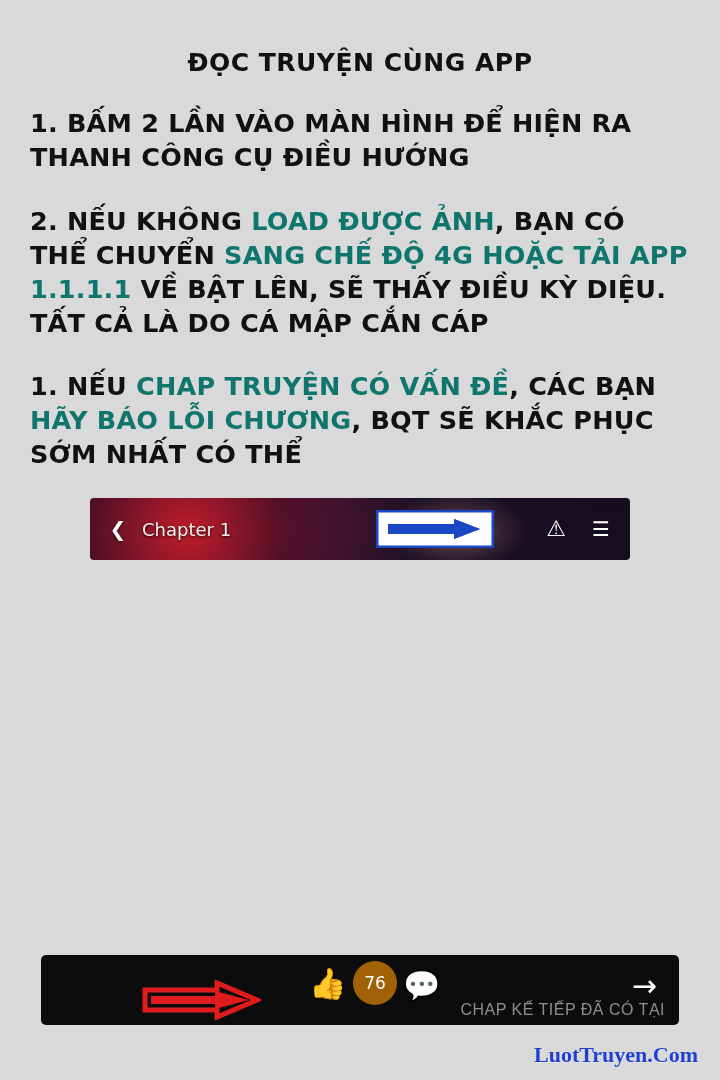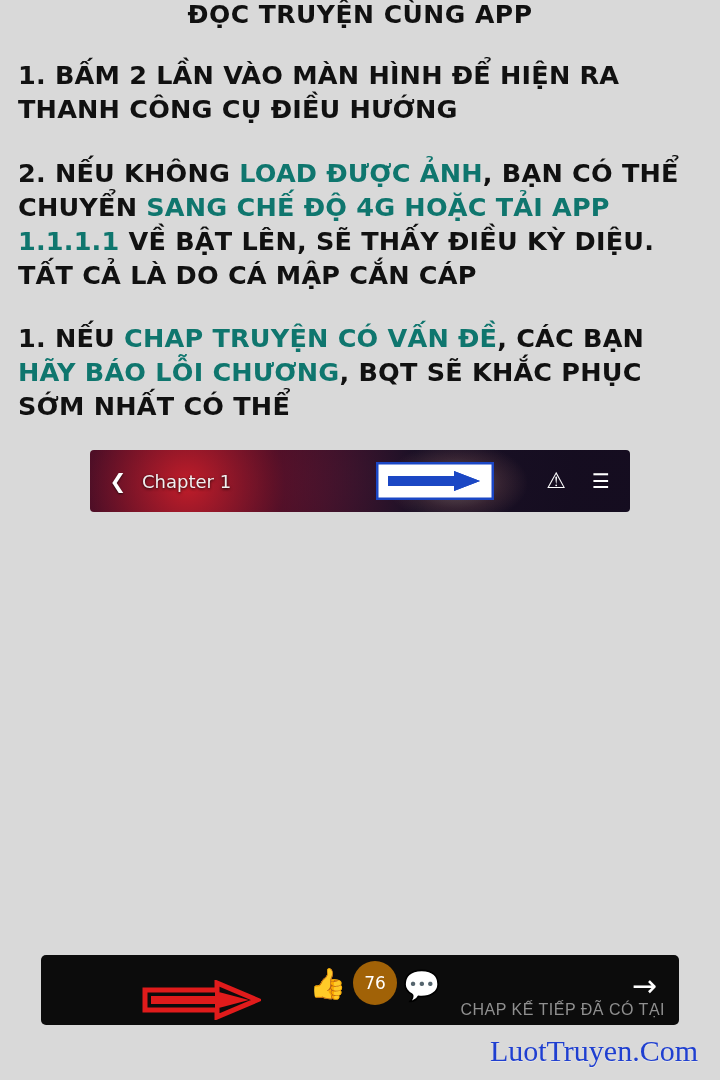--- a/index.html
+++ b/index.html
@@ -17,23 +17,24 @@
     width: 720px;
     height: 1080px;
     background: #d9d9d9;
   }
   .title {
     text-align: center;
     font-weight: bold;
     font-size: 25px;
     letter-spacing: 0.5px;
     color: #111111;
+    padding-top: 48px;
   }
   .body-block {
-    padding: 0 18px;
+    padding: 0 30px;
     margin-top: 30px;
   }
   .para {
     font-size: 25.5px;
     font-weight: bold;
     line-height: 1.33;
     color: #111111;
     letter-spacing: 0.2px;
     margin: 0 0 30px 0;
   }
@@ -182,22 +183,22 @@
     color: #8f8f8f;
     font-size: 16px;
     letter-spacing: 0.5px;
     font-family: "Liberation Sans", sans-serif;
   }
   .watermark-bottom {
     position: absolute;
     right: 22px;
     bottom: 12px;
     color: #1f3fd0;
-    font-size: 30px;
-    font-weight: normal;
+    font-size: 22px;
+    font-weight: bold;
     font-family: "Liberation Serif", serif;
     text-shadow: 0 1px 0 rgba(255,255,255,0.4);
   }
 </style>
 </head>
 <body>
 
 <div id="page">
 
   <div class="title">ĐỌC TRUYỆN CÙNG APP</div>

